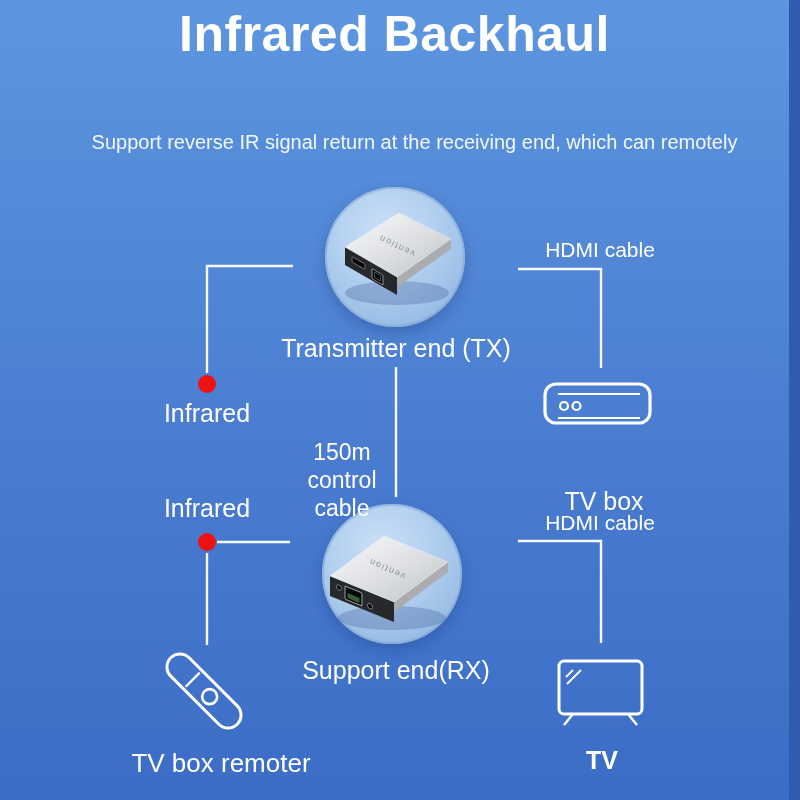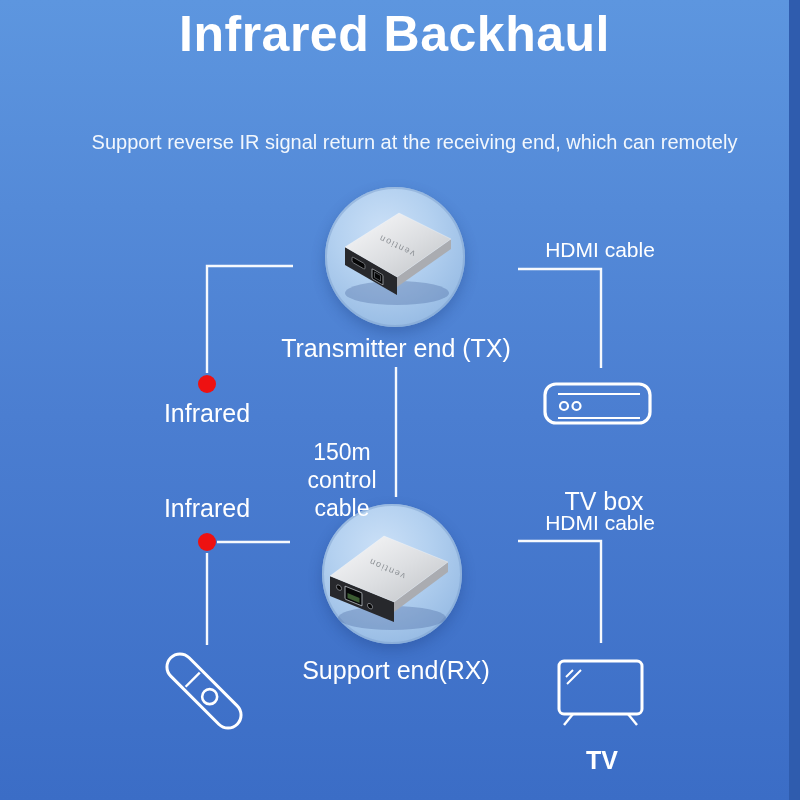--- a/index.html
+++ b/index.html
@@ -151,14 +151,15 @@
   <div class="label lbl-25" style="left:207px;top:494px;">Infrared</div>
 
   <div class="label net-label" style="left:342px;top:398px;margin-top:40px;">
     <div>150m</div>
     <div>control</div>
     <div>cable</div>
   </div>
 
   <div class="label lbl-25" style="left:604px;top:443px;margin-top:44px;">TV box</div>
   <div class="label lbl-25" style="left:602px;top:746px;font-weight:bold;">TV</div>
+  <div class="label lbl-26" style="left:221px;top:748px;">TV box remoter</div>
 
 </div>
 
 </body></html>

